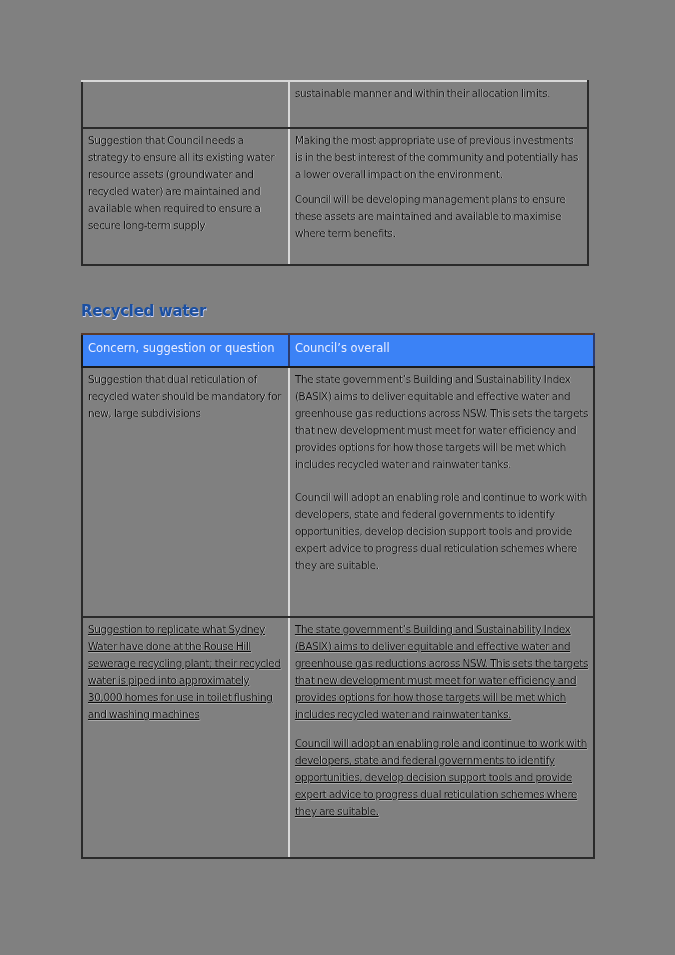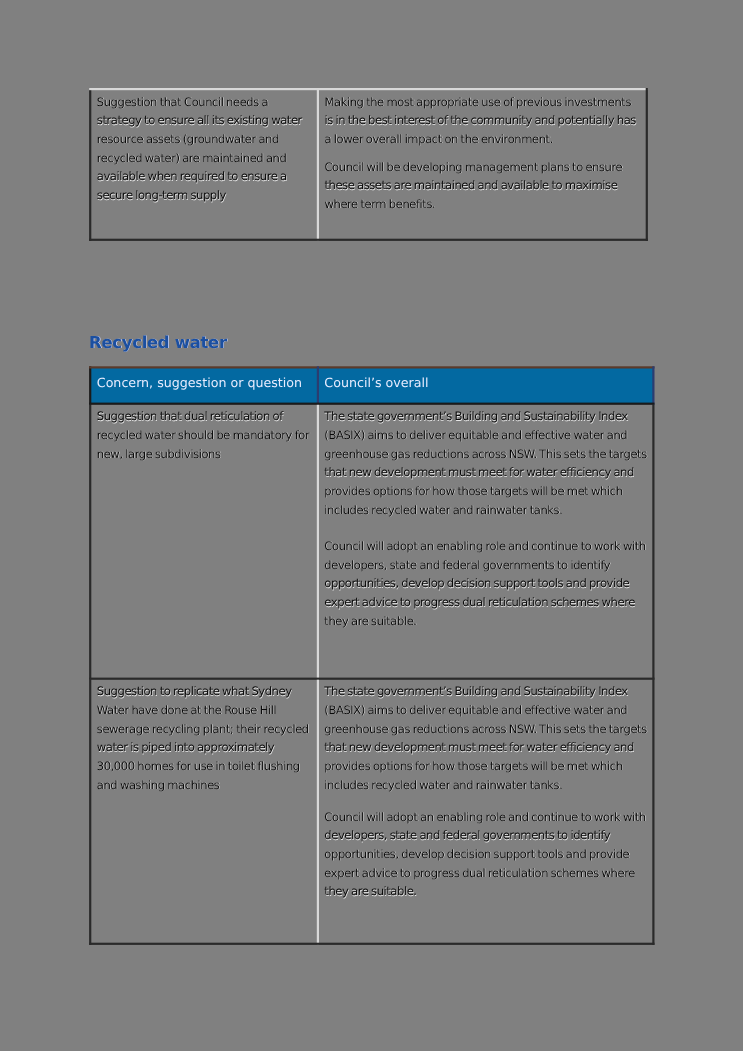--- a/index.html
+++ b/index.html
@@ -56,49 +56,55 @@
       font-weight: bold;
       color: #1b4fa0;
       letter-spacing: -0.3px;
       text-shadow: 0.5px 0.5px 0 #d0d8ff;
     }
 
     #t2 { left: 81px; top: 333px; width: 514px; }
     #t2 .c1 { width: 198px; }
     #t2 .c2 { width: 292px; }
     #t2 thead th {
-      background: #0369a1;
+      background: #3b82f6;
       color: #e8ecff;
       font-weight: normal;
       text-align: left;
       font-size: 11.5px;
       letter-spacing: 0;
       word-spacing: 0;
       text-shadow: none;
       padding: 5px 5px 8px 5px;
       border-top: 2px solid #5b3a2a;
       border-left: 2px solid #1a1a1a;
       border-right: 2px solid #2c3c70;
       border-bottom: 2px solid #1a1a1a;
       height: 18px;
     }
     #t2 tbody tr.r1 td { height: 239px; border-radius: 25px; }
-    #t2 tbody tr.r2 td { height: 230px; }
+    #t2 tbody tr.r2 td { height: 230px; text-decoration: underline; }
     #t1 tr.r0 td { height: 36px; }
     #t1 tr.r1 td { height: 126px; }
   </style>
 </head>
 <body>
 
 <table id="t1" class="doc-table">
   <colgroup>
       <col class="c1">
       <col class="c2">
     </colgroup>
   <tbody>
+    <tr class="r0">
+      <td></td>
+      <td class="col2">
+        <p>sustainable manner and within their allocation limits.</p>
+      </td>
+    </tr>
     <tr class="r1">
       <td>Suggestion that Council needs a strategy to ensure all its existing water resource assets (groundwater and recycled water) are maintained and available when required to ensure a secure long-term supply</td>
       <td class="col2">
         <p>Making the most appropriate use of previous investments is in the best interest of the community and potentially has a lower overall impact on the environment.</p>
         <p>Council will be developing management plans to ensure these assets are maintained and available to maximise where term benefits.</p>
       </td>
     </tr>
   </tbody>
 </table>
 

